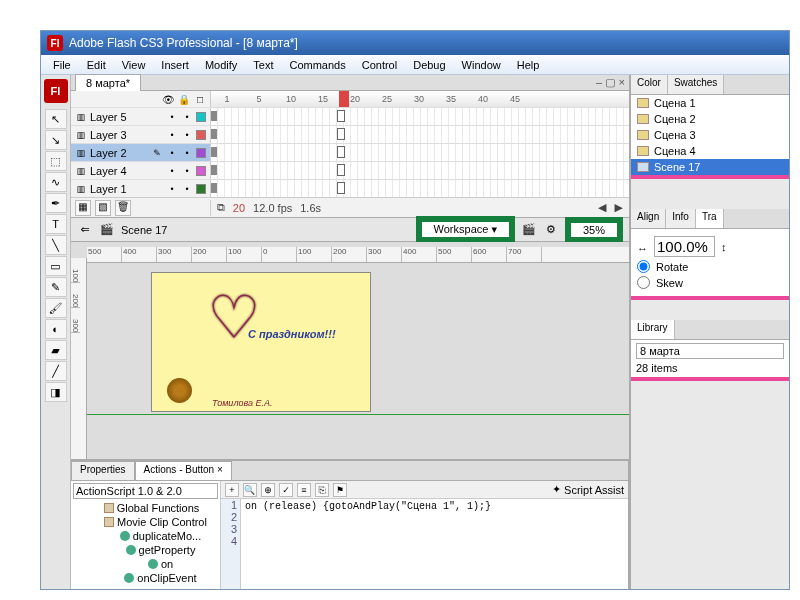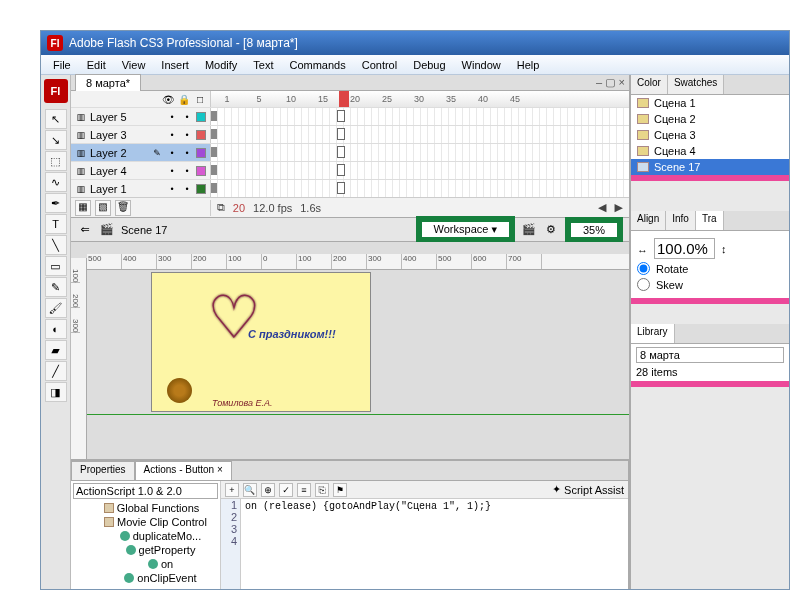--- a/index.html
+++ b/index.html
@@ -46,21 +46,21 @@
 .tl-footer .btn { width: 16px; height: 16px; background: #f8f8f8; border: 1px solid #bbb; font-size: 10px; text-align: center; }
 .tl-footer .right { flex: 1; display: flex; align-items: center; gap: 8px; padding: 0 6px; font-size: 10px; color: #444; }
 .tl-footer .right .st { color: #b44; }
 
 .scene-bar { height: 24px; background: #e6e6e6; border-bottom: 1px solid #aaa; display: flex; align-items: center; padding: 0 6px; gap: 6px; }
 .scene-bar .ic { width: 16px; height: 16px; display: flex; align-items: center; justify-content: center; }
 .scene-bar .spacer { flex: 1; }
 .scene-bar .combo { border: 6px solid #15803d; background: #fff; padding: 1px 12px; font-size: 11px; }
 
 .canvas-area { flex: 1; background: #ddd; position: relative; overflow: hidden; }
-.ruler-h { position: absolute; top: 12px; left: 16px; right: 0; height: 16px; background: #f4f4f4; border-bottom: 1px solid #aaa; display: flex; overflow: hidden; }
+.ruler-h { position: absolute; top: 5px; left: 16px; right: 0; height: 16px; background: #f4f4f4; border-bottom: 1px solid #aaa; display: flex; overflow: hidden; }
 .ruler-h div { width: 35px; font-size: 8px; color: #555; border-right: 1px solid #bbb; padding-left: 1px; }
 .ruler-v { position: absolute; top: 16px; left: 0; bottom: 0; width: 16px; background: #f4f4f4; border-right: 1px solid #aaa; }
 .ruler-v div { height: 25px; font-size: 8px; color: #555; border-bottom: 1px solid #bbb; writing-mode: vertical-rl; text-align: right; }
 .stage { position: absolute; left: 80px; top: 30px; width: 220px; height: 140px; background: #fdf6a6; border: 1px solid #888; }
 .stage .heart { position: absolute; left: 55px; top: 15px; font-size: 60px; color: #8b2a4a; line-height: 1; filter: drop-shadow(0 0 1px #5a1a2a);}
 .stage .greet { position: absolute; left: 50px; top: 55px; font-size: 11px; font-style: italic; color: #2a3d9a; font-weight: bold; margin-left: 46px; }
 .stage .sig { position: absolute; left: 60px; bottom: 3px; font-size: 9px; font-style: italic; color: #7a1a2a; }
 .stage .flower { position: absolute; left: 15px; bottom: 8px; width: 25px; height: 25px; background: radial-gradient(circle,#b87a1a 30%,#8a5a0a 70%); border-radius: 50%; }
 .guide-line { position: absolute; left: 16px; top: 172px; right: 0; height: 1px; background: #2c9a2c; }
 
@@ -77,21 +77,21 @@
 .as-tree .ic-f { width: 10px; height: 10px; background: #dca; border: 1px solid #a86; display: inline-block;}
 .as-code { flex: 1; display: flex; flex-direction: column; min-width: 0; }
 .as-toolbar { height: 18px; background: #f0f0f0; border-bottom: 1px solid #ccc; display: flex; align-items: center; gap: 4px; padding: 0 4px; font-size: 10px; }
 .as-toolbar .tb { width: 14px; height: 14px; border: 1px solid #bbb; background: #fafafa; text-align: center; line-height: 12px; font-size: 9px;}
 .as-toolbar .assist { margin-left: auto; display: flex; align-items: center; gap: 3px; }
 .code-area { flex: 1; display: flex; background: #fff; overflow: hidden; }
 .gutter { width: 20px; background: #eaf0f8; border-right: 1px solid #ccc; font-size: 9px; color: #557; text-align: right; padding-right: 3px; }
 .code { flex: 1; padding: 2px 4px; font-family: 'Courier New', monospace; font-size: 10px; white-space: pre; color: #000; overflow: hidden;}
 
 .right-panels { width: 160px; background: #e9e9e9; border-left: 2px solid #aaa; display: flex; flex-direction: column; }
-.panel-group { border-bottom: 6px solid #ec4899; }
+.panel-group { border-bottom: 4px solid #ec4899; }
 .panel-tabs { height: 20px; display: flex; background: #ddd; border-bottom: 1px solid #aaa; }
 .panel-tabs .tab { padding: 2px 6px; font-size: 10px; border-right: 1px solid #bbb; background: #eee; cursor: pointer;}
 .panel-tabs .tab.active { background: #fff; }
 .scene-list { background: #fff; }
 .scene-list .item { padding: 2px 6px; display: flex; align-items: center; gap: 5px; font-size: 10px; }
 .scene-list .item.sel { background: #3a78d6; color: #fff; }
 .scene-list .sic { width: 12px; height: 10px; background: #e8d68a; border: 1px solid #a88; }
 .scene-list .item.sel .sic { background: #cde; }
 
 .transform { background: #fff; padding: 4px 6px; font-size: 10px; }

